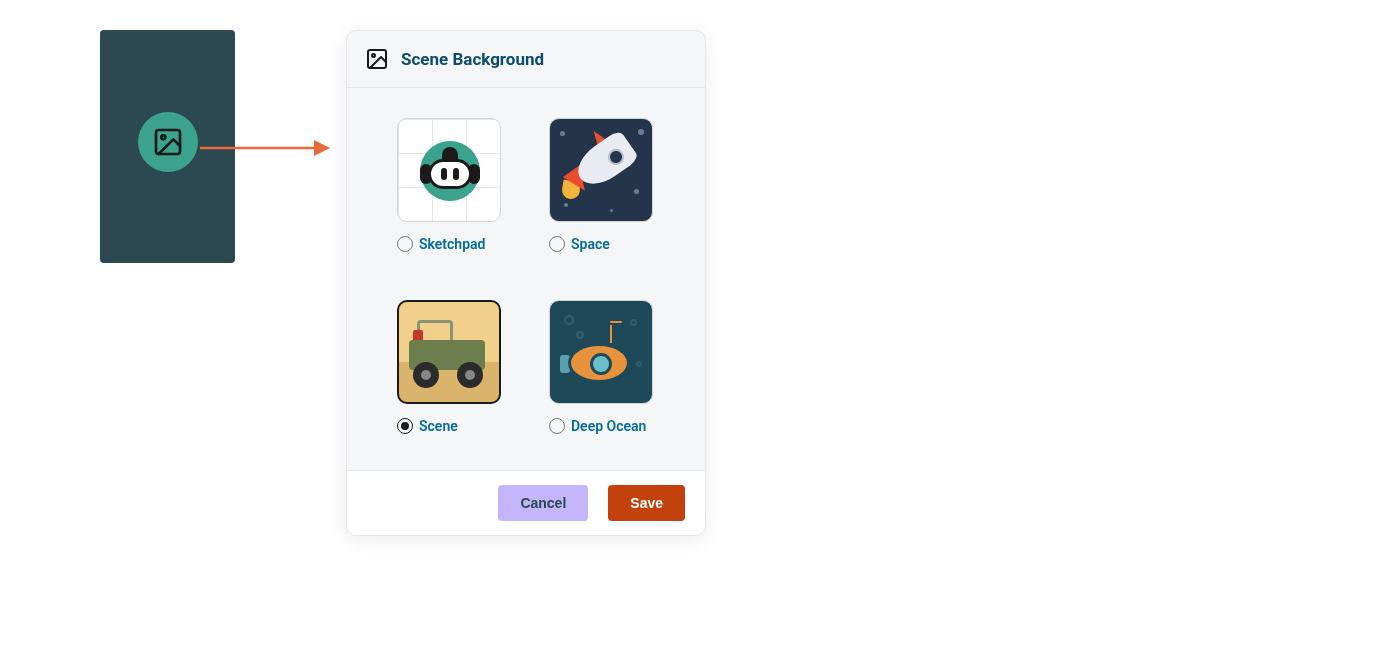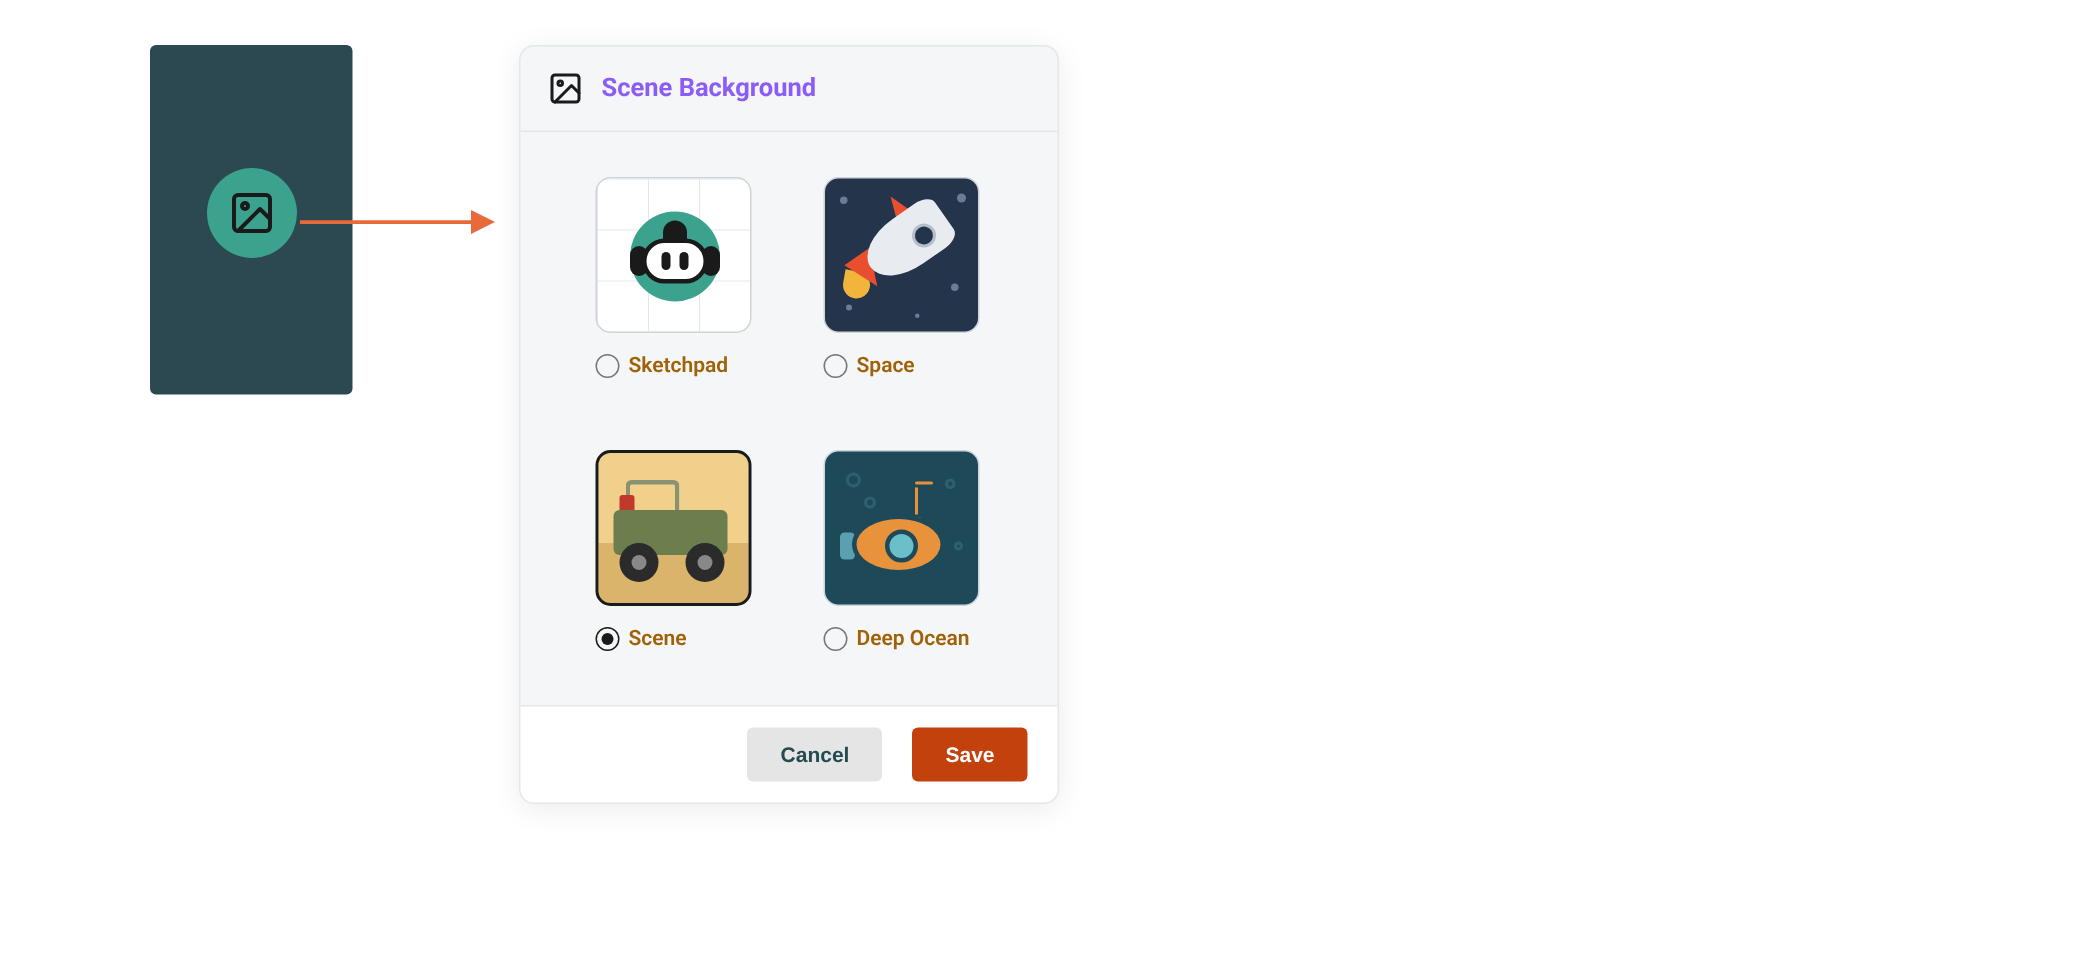--- a/index.html
+++ b/index.html
@@ -56,21 +56,21 @@
     .dialog-header {
       display: flex;
       align-items: center;
       gap: 12px;
       padding: 16px 18px;
       border-bottom: 1px solid #e4e7ea;
     }
     .dialog-header .title {
       font-size: 17px;
       font-weight: 700;
-      color: #8b5cf6;
+      color: #0c4a6e;
     }
     .instruction {
       background: #fff;
       padding: 24px 24px 24px 52px;
       font-size: 14px;
       font-weight: 600;
       color: #1a1a1a;
       border-bottom: 1px solid #e4e7ea;
     }
     .options-grid {
@@ -118,40 +118,40 @@
     .radio.selected::after {
       content: '';
       width: 8px;
       height: 8px;
       border-radius: 50%;
       background: #1a1a1a;
     }
     .radio-label {
       font-size: 14px;
       font-weight: 600;
-      color: #a16207;
+      color: #0369a1;
     }
     .dialog-footer {
       background: #fff;
       border-top: 1px solid #e4e7ea;
       padding: 14px 20px;
       display: flex;
       justify-content: flex-end;
       gap: 20px;
     }
     .btn {
       padding: 10px 22px;
       border-radius: 4px;
       font-size: 14px;
       font-weight: 600;
       border: none;
       cursor: pointer;
     }
     .btn-cancel {
-      background: #e5e5e5;
+      background: #c4b5fd;
       color: #244b4f;
     }
     .btn-save {
       background: #c2410c;
       color: #fff;
     }
     
     .thumb-sketchpad {
       background:
         linear-gradient(#e4e7ea 1px, transparent 1px) 0 0 / 100% 34px,

